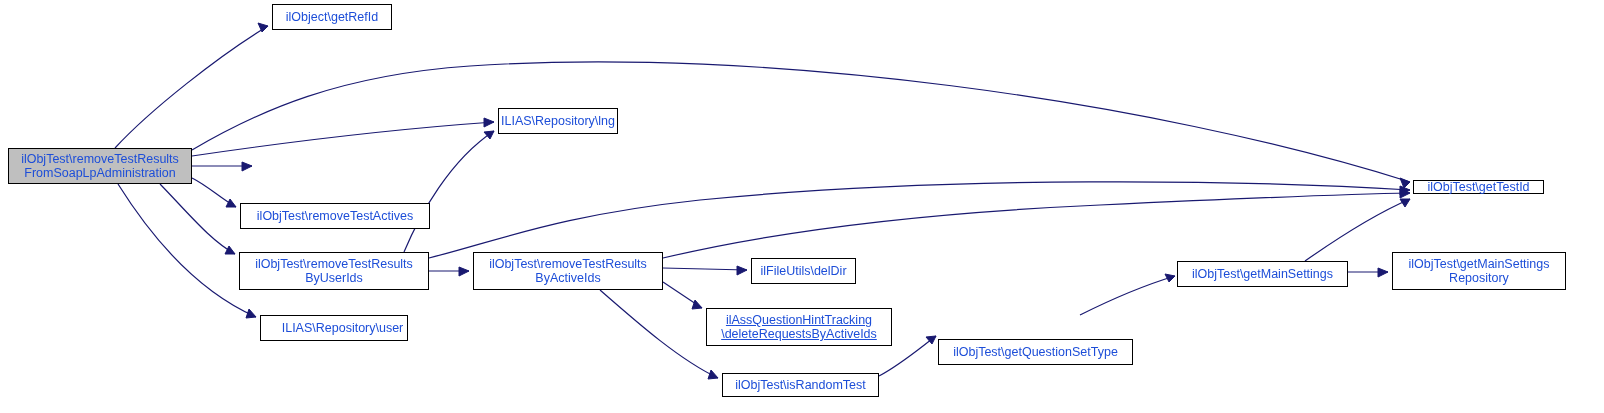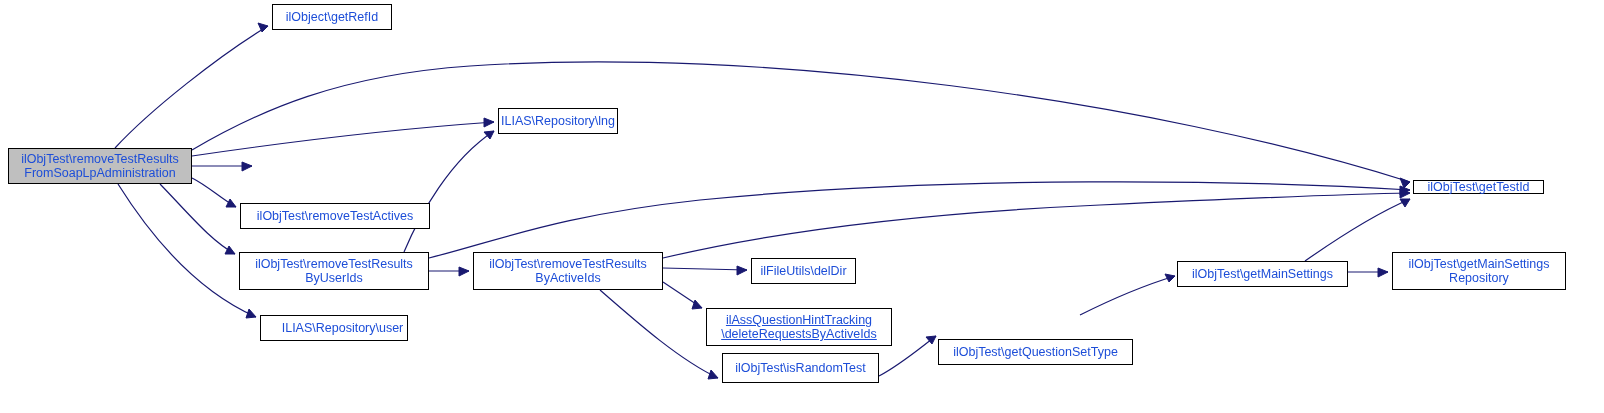--- a/index.html
+++ b/index.html
@@ -129,21 +129,21 @@
   <div class="node" style="left:260px;top:315px;width:148px;height:26px;padding-left:20px;">ILIAS\Repository\user</div>
 
   <div class="node" style="left:473px;top:252px;width:190px;height:38px;">ilObjTest\removeTestResults
 ByActiveIds</div>
 
   <div class="node" style="left:751px;top:258px;width:105px;height:26px;">ilFileUtils\delDir</div>
 
   <div class="node" style="left:706px;top:308px;width:186px;height:38px;text-decoration:underline;">ilAssQuestionHintTracking
 \deleteRequestsByActiveIds</div>
 
-  <div class="node" style="left:722px;top:353px;width:157px;height:30px;">ilObjTest\isRandomTest</div>
+  <div class="node" style="left:722px;top:373px;width:157px;height:24px;">ilObjTest\isRandomTest</div>
 
   <div class="node" style="left:938px;top:315px;width:195px;height:26px;margin-top:24px;">ilObjTest\getQuestionSetType</div>
 
   <div class="node" style="left:1177px;top:261px;width:171px;height:26px;">ilObjTest\getMainSettings</div>
 
   <div class="node" style="left:1413px;top:180px;width:131px;height:14px;text-align:right;">ilObjTest\getTestId</div>
 
   <div class="node" style="left:1392px;top:252px;width:174px;height:38px;">ilObjTest\getMainSettings
 Repository</div>
 </div>

